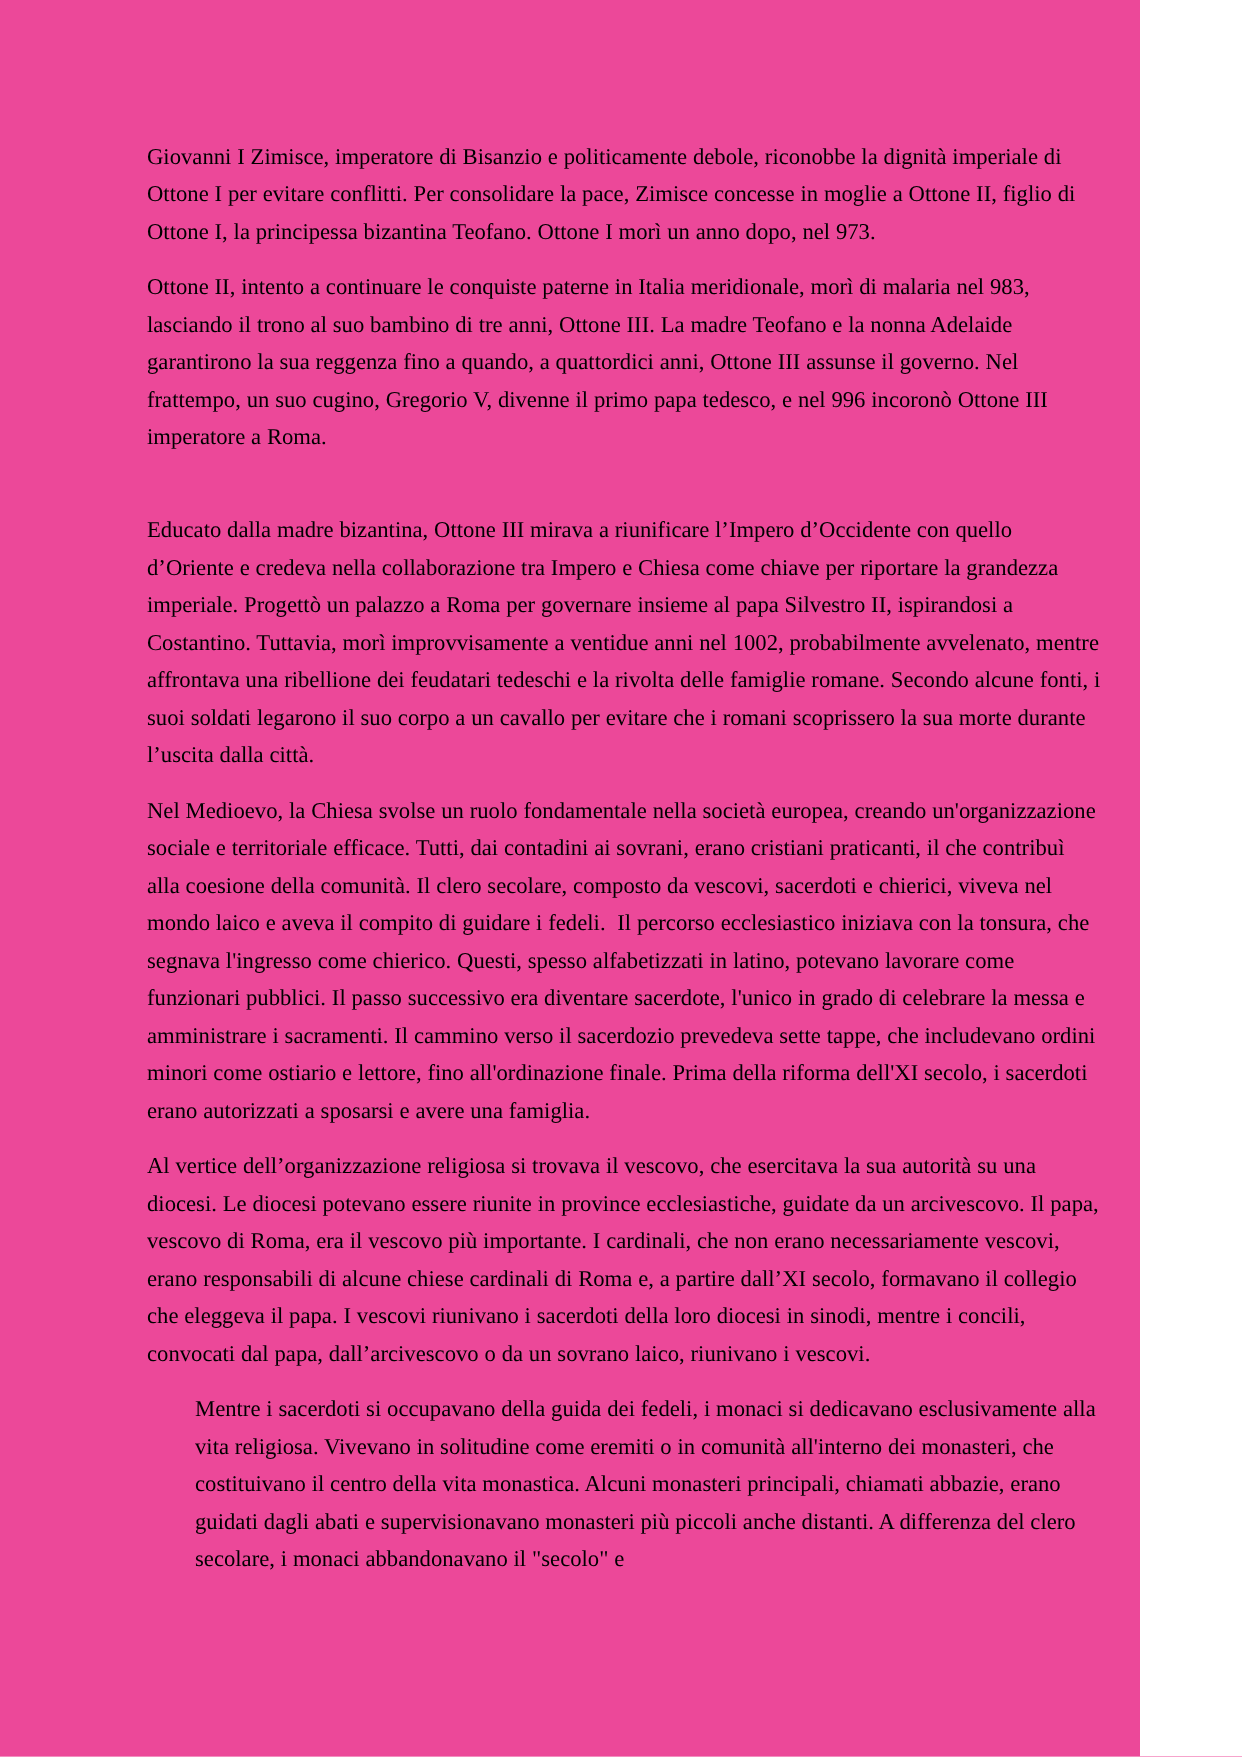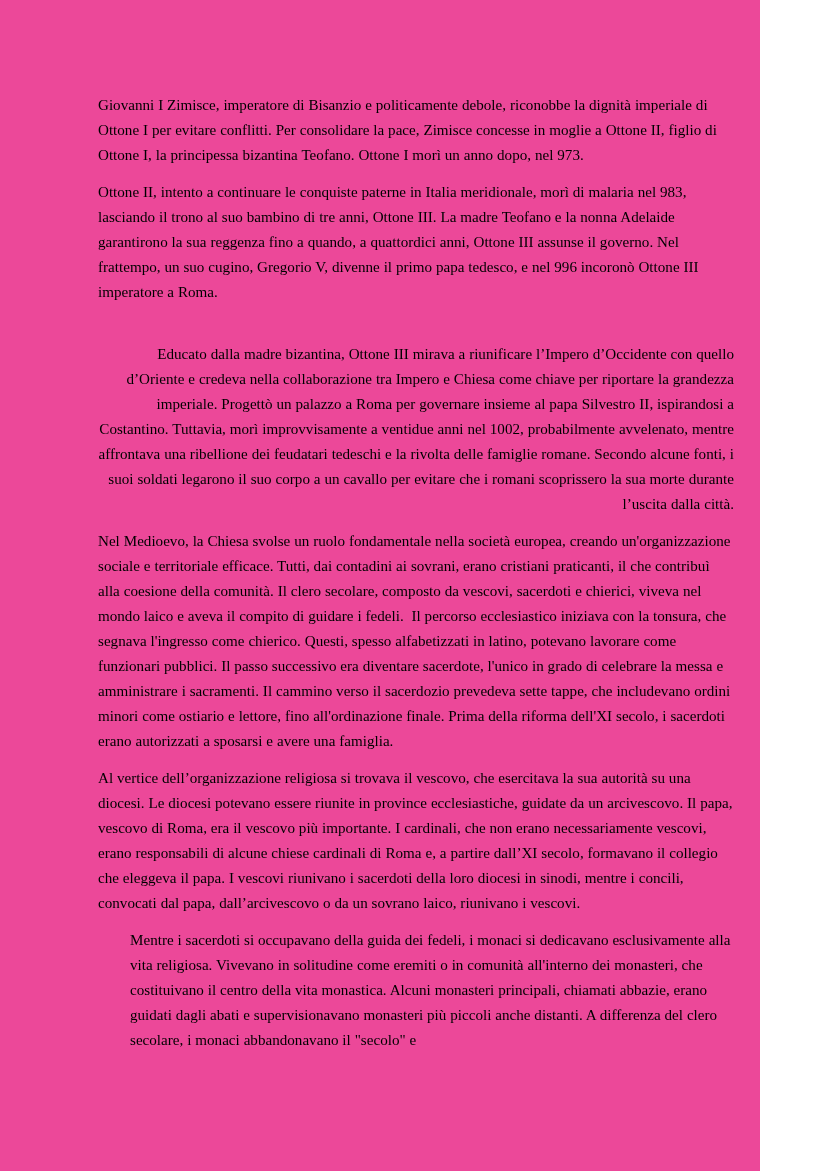--- a/index.html
+++ b/index.html
@@ -39,21 +39,20 @@
     letter-spacing: 0.01px;
     hyphens: none;
   }
   .para:last-child {
     margin-bottom: 0;
     margin-left: 32px;
   }
   
   .para.gap-before {
     margin-top: 37px;
-    text-align: right;
   }
 </style>
 </head>
 <body>
 
 <div class="page">
   <div class="doc-body">
 
     <p class="para">Giovanni I Zimisce, imperatore di Bisanzio e politicamente debole, riconobbe la dignità imperiale di Ottone I per evitare conflitti. Per consolidare la pace, Zimisce concesse in moglie a Ottone II, figlio di Ottone I, la principessa bizantina Teofano. Ottone I morì un anno dopo, nel 973.</p>
 

